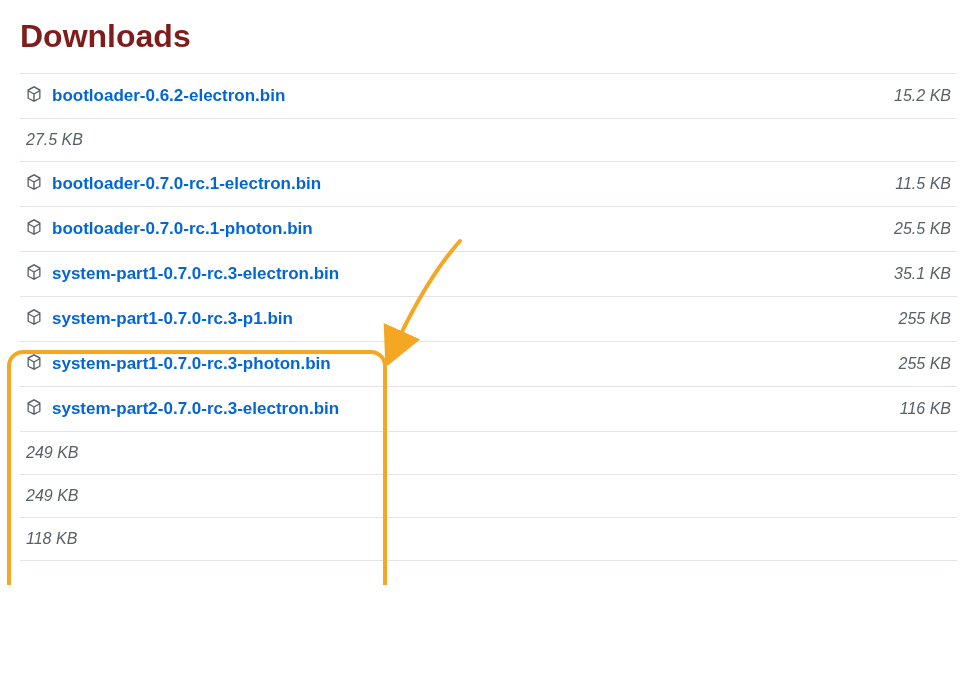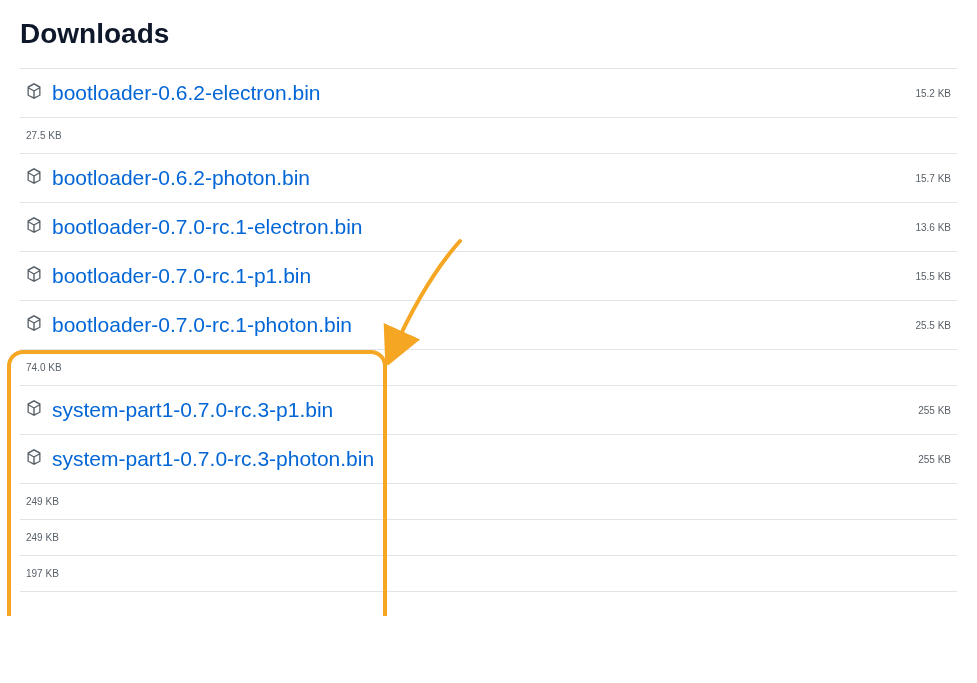--- a/index.html
+++ b/index.html
@@ -9,24 +9,24 @@
     width: 977px;
     font-family: -apple-system, BlinkMacSystemFont, "Segoe UI", Helvetica, Arial, sans-serif;
     background: #ffffff;
     color: #24292e;
   }
   .container {
     position: relative;
     padding: 18px 20px 24px 20px;
   }
   h2.page-title {
-    font-size: 28px;
+    font-size: 32px;
     font-weight: 700;
     margin: 0 0 18px 0;
-    color: #0f172a;
+    color: #7f1d1d;
   }
   .download-list {
     border-top: 1px solid #e1e4e8;
   }
   .row {
     display: flex;
     align-items: center;
     justify-content: space-between;
     padding: 12px 6px 12px 6px;
     border-bottom: 1px solid #e1e4e8;
@@ -35,30 +35,31 @@
     display: flex;
     align-items: center;
     gap: 10px;
   }
   .icon-pkg {
     flex: 0 0 auto;
     color: #586069;
     display: inline-flex;
   }
   .filename {
-    font-size: 21px;
-    font-weight: 400;
+    font-size: 17px;
+    font-weight: 700;
     color: #0366d6;
     text-decoration: none;
     white-space: nowrap;
   }
   .filesize {
-    font-size: 10px;
+    font-size: 16px;
     color: #586069;
     white-space: nowrap;
+    font-style: italic;
   }
   
   .highlight-box {
     position: absolute;
     border: 4px solid #f5a623;
     border-radius: 16px;
     pointer-events: none;
     z-index: 4;
   }
   
@@ -86,80 +87,77 @@
         <span class="filesize">15.2 KB</span>
       </div>
       <div class="row">
         <span class="filesize">27.5 KB</span>
       </div>
       <div class="row">
         <div class="left">
           <span><svg class="icon-pkg" width="16" height="16" viewBox="0 0 16 16" fill="currentColor">
               <path d="M8 0l6.5 3.5v9L8 16 1.5 12.5v-9L8 0zm0 1.7L3 4.4v.1l5 2.7 5-2.7v-.1L8 1.7zM2.8 5.8v6.1L7.3 14V8.3L2.8 5.8zm10.4 0L8.7 8.3V14l4.5-2.1V5.8z"></path>
             </svg></span>
-          <a class="filename" href="#">bootloader-0.6.2-photon.bin</a>
-        </div>
-        <span class="filesize">15.7 KB</span>
-      </div>
-      <div class="row">
-        <div class="left">
-          <span><svg class="icon-pkg" width="16" height="16" viewBox="0 0 16 16" fill="currentColor">
-              <path d="M8 0l6.5 3.5v9L8 16 1.5 12.5v-9L8 0zm0 1.7L3 4.4v.1l5 2.7 5-2.7v-.1L8 1.7zM2.8 5.8v6.1L7.3 14V8.3L2.8 5.8zm10.4 0L8.7 8.3V14l4.5-2.1V5.8z"></path>
-            </svg></span>
           <a class="filename" href="#">bootloader-0.7.0-rc.1-electron.bin</a>
         </div>
-        <span class="filesize">13.6 KB</span>
-      </div>
-      <div class="row">
-        <div class="left">
-          <span><svg class="icon-pkg" width="16" height="16" viewBox="0 0 16 16" fill="currentColor">
-              <path d="M8 0l6.5 3.5v9L8 16 1.5 12.5v-9L8 0zm0 1.7L3 4.4v.1l5 2.7 5-2.7v-.1L8 1.7zM2.8 5.8v6.1L7.3 14V8.3L2.8 5.8zm10.4 0L8.7 8.3V14l4.5-2.1V5.8z"></path>
-            </svg></span>
-          <a class="filename" href="#">bootloader-0.7.0-rc.1-p1.bin</a>
-        </div>
-        <span class="filesize">15.5 KB</span>
+        <span class="filesize">11.5 KB</span>
       </div>
       <div class="row">
         <div class="left">
           <span><svg class="icon-pkg" width="16" height="16" viewBox="0 0 16 16" fill="currentColor">
               <path d="M8 0l6.5 3.5v9L8 16 1.5 12.5v-9L8 0zm0 1.7L3 4.4v.1l5 2.7 5-2.7v-.1L8 1.7zM2.8 5.8v6.1L7.3 14V8.3L2.8 5.8zm10.4 0L8.7 8.3V14l4.5-2.1V5.8z"></path>
             </svg></span>
           <a class="filename" href="#">bootloader-0.7.0-rc.1-photon.bin</a>
         </div>
         <span class="filesize">25.5 KB</span>
       </div>
       <div class="row">
-        <span class="filesize">74.0 KB</span>
+        <div class="left">
+          <span><svg class="icon-pkg" width="16" height="16" viewBox="0 0 16 16" fill="currentColor">
+              <path d="M8 0l6.5 3.5v9L8 16 1.5 12.5v-9L8 0zm0 1.7L3 4.4v.1l5 2.7 5-2.7v-.1L8 1.7zM2.8 5.8v6.1L7.3 14V8.3L2.8 5.8zm10.4 0L8.7 8.3V14l4.5-2.1V5.8z"></path>
+            </svg></span>
+          <a class="filename" href="#">system-part1-0.7.0-rc.3-electron.bin</a>
+        </div>
+        <span class="filesize">35.1 KB</span>
       </div>
       <div class="row">
         <div class="left">
           <span><svg class="icon-pkg" width="16" height="16" viewBox="0 0 16 16" fill="currentColor">
               <path d="M8 0l6.5 3.5v9L8 16 1.5 12.5v-9L8 0zm0 1.7L3 4.4v.1l5 2.7 5-2.7v-.1L8 1.7zM2.8 5.8v6.1L7.3 14V8.3L2.8 5.8zm10.4 0L8.7 8.3V14l4.5-2.1V5.8z"></path>
             </svg></span>
           <a class="filename" href="#">system-part1-0.7.0-rc.3-p1.bin</a>
         </div>
         <span class="filesize">255 KB</span>
       </div>
       <div class="row">
         <div class="left">
           <span><svg class="icon-pkg" width="16" height="16" viewBox="0 0 16 16" fill="currentColor">
               <path d="M8 0l6.5 3.5v9L8 16 1.5 12.5v-9L8 0zm0 1.7L3 4.4v.1l5 2.7 5-2.7v-.1L8 1.7zM2.8 5.8v6.1L7.3 14V8.3L2.8 5.8zm10.4 0L8.7 8.3V14l4.5-2.1V5.8z"></path>
             </svg></span>
           <a class="filename" href="#">system-part1-0.7.0-rc.3-photon.bin</a>
         </div>
         <span class="filesize">255 KB</span>
       </div>
       <div class="row">
+        <div class="left">
+          <span><svg class="icon-pkg" width="16" height="16" viewBox="0 0 16 16" fill="currentColor">
+              <path d="M8 0l6.5 3.5v9L8 16 1.5 12.5v-9L8 0zm0 1.7L3 4.4v.1l5 2.7 5-2.7v-.1L8 1.7zM2.8 5.8v6.1L7.3 14V8.3L2.8 5.8zm10.4 0L8.7 8.3V14l4.5-2.1V5.8z"></path>
+            </svg></span>
+          <a class="filename" href="#">system-part2-0.7.0-rc.3-electron.bin</a>
+        </div>
+        <span class="filesize">116 KB</span>
+      </div>
+      <div class="row">
         <span class="filesize">249 KB</span>
       </div>
       <div class="row">
         <span class="filesize">249 KB</span>
       </div>
       <div class="row">
-        <span class="filesize">197 KB</span>
+        <span class="filesize">118 KB</span>
       </div>
     </div>
 
   <div class="highlight-box" id="highlight-box" style="left: 7px; top: 350px; width: 380px; height: 323px;"></div>
 
   <svg class="arrow-svg" id="arrow-svg" viewBox="0 0 90 130" width="90" height="130" style="left: 380px; top: 235px; width: 90px; height: 130px;">
     <defs>
       <marker id="arrowhead" markerWidth="10" markerHeight="10" refX="6" refY="5" orient="auto" markerUnits="strokeWidth">
         <path d="M0,0 L10,5 L0,10 Z" fill="#f5a623"></path>
       </marker>

